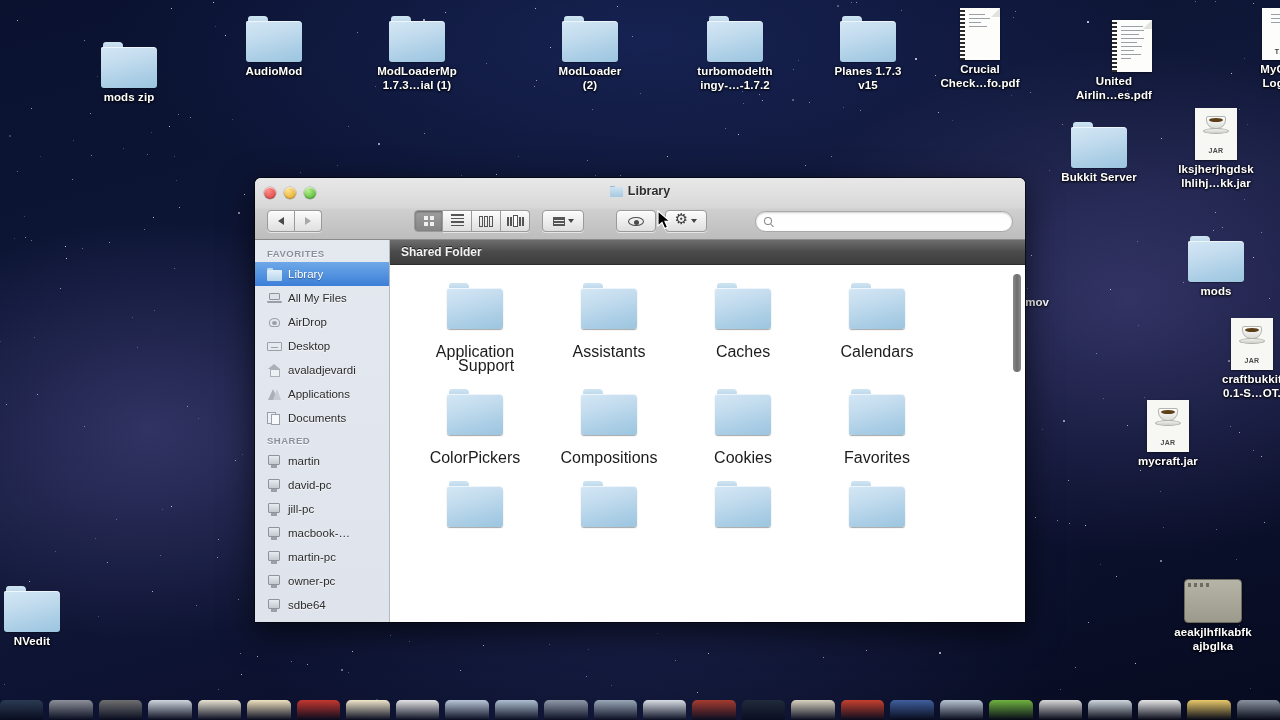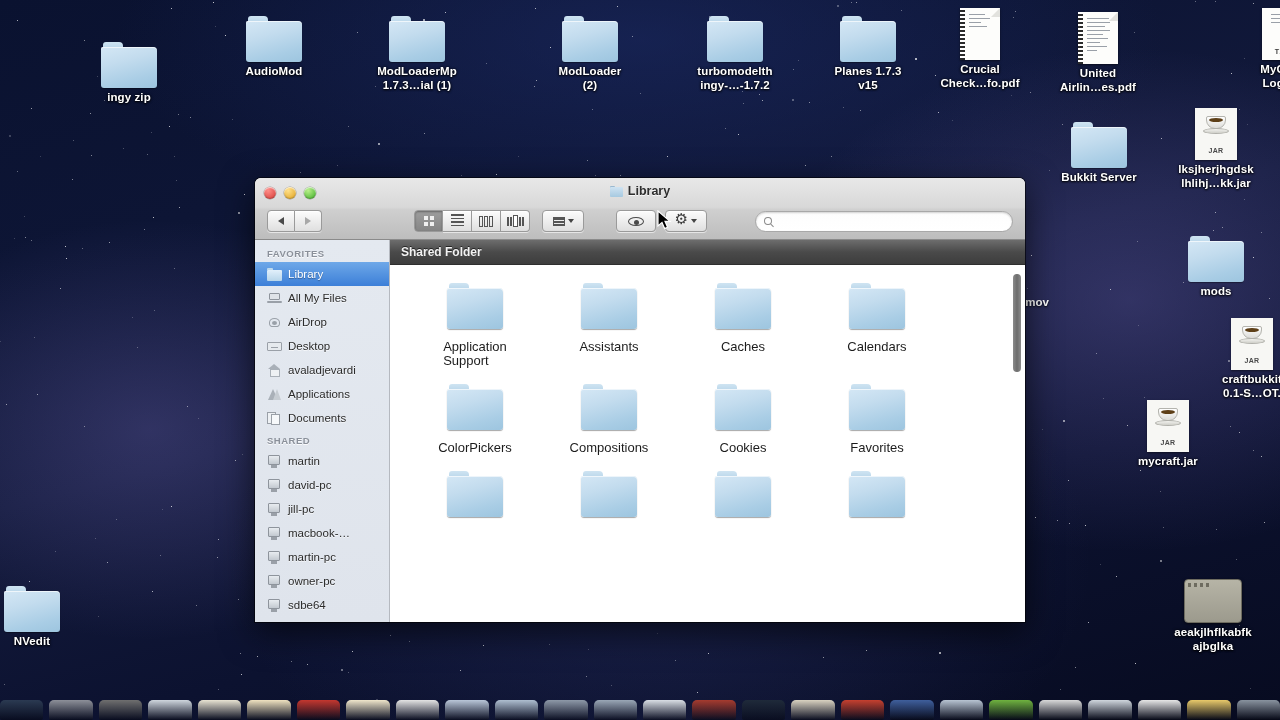--- a/index.html
+++ b/index.html
@@ -267,21 +267,21 @@
   }
   .grid{
     position:absolute; top:25px; left:0; right:0; bottom:0;
     background:#fff; overflow:hidden;
     display:grid; grid-template-columns:repeat(4,134px);
     justify-content:start; padding:18px 0 0 18px;
     align-content:start; row-gap:16px;
   }
   .fitem{ display:flex; flex-direction:column; align-items:center; width:134px; }
   .fitem .fname{
-    margin-top:11px; font-size:13px; color:#1c1c1c; text-align:left;
+    margin-top:16px; font-size:16px; color:#1c1c1c; text-align:right;
     line-height:14px; white-space:pre-line;
   }
   .vscroll{
     position:absolute; right:4px; top:34px; width:8px; height:98px;
     background:linear-gradient(90deg,#8b8b8b,#6d6d6d 50%,#8b8b8b);
     border-radius:4px; z-index:5;
   }
 
   
   #dock{
@@ -618,21 +618,21 @@
     </div>
 
   <div id="desktop-icons">
       <div class="dicon" style="left: 75px; top: 28px;">
         <span class="glyph">
           <span class="folder">
             <i class="tab"></i>
             <i class="body"></i>
           </span>
         </span>
-        <span class="dlabel">ingy zip</span>
+        <span class="dlabel">mods zip</span>
       </div>
       <div class="dicon" style="left: 220px; top: 2px;">
         <span class="glyph">
           <span class="folder">
             <i class="tab"></i>
             <i class="body"></i>
           </span>
         </span>
         <span class="dlabel">AudioMod</span>
       </div>
@@ -685,21 +685,21 @@
               <b style="width:60%"></b>
               <b style="width:80%"></b>
               <b style="width:45%"></b>
               <b style="width:70%"></b>
             </span>
           </span>
         </span>
         <span class="dlabel">Crucial
 Check…fo.pdf</span>
       </div>
-      <div class="dicon" style="left: 1044px; top: 4px;">
+      <div class="dicon" style="left: 1044px; top: 12px; align-items: flex-end;">
         <span class="glyph">
           <span class="doc">
             <i class="spiral"></i>
             <i class="curl"></i>
             <span class="lines">
               <b style="width:85%"></b>
               <b style="width:90%"></b>
               <b style="width:70%"></b>
               <b style="width:88%"></b>
               <b style="width:60%"></b>

